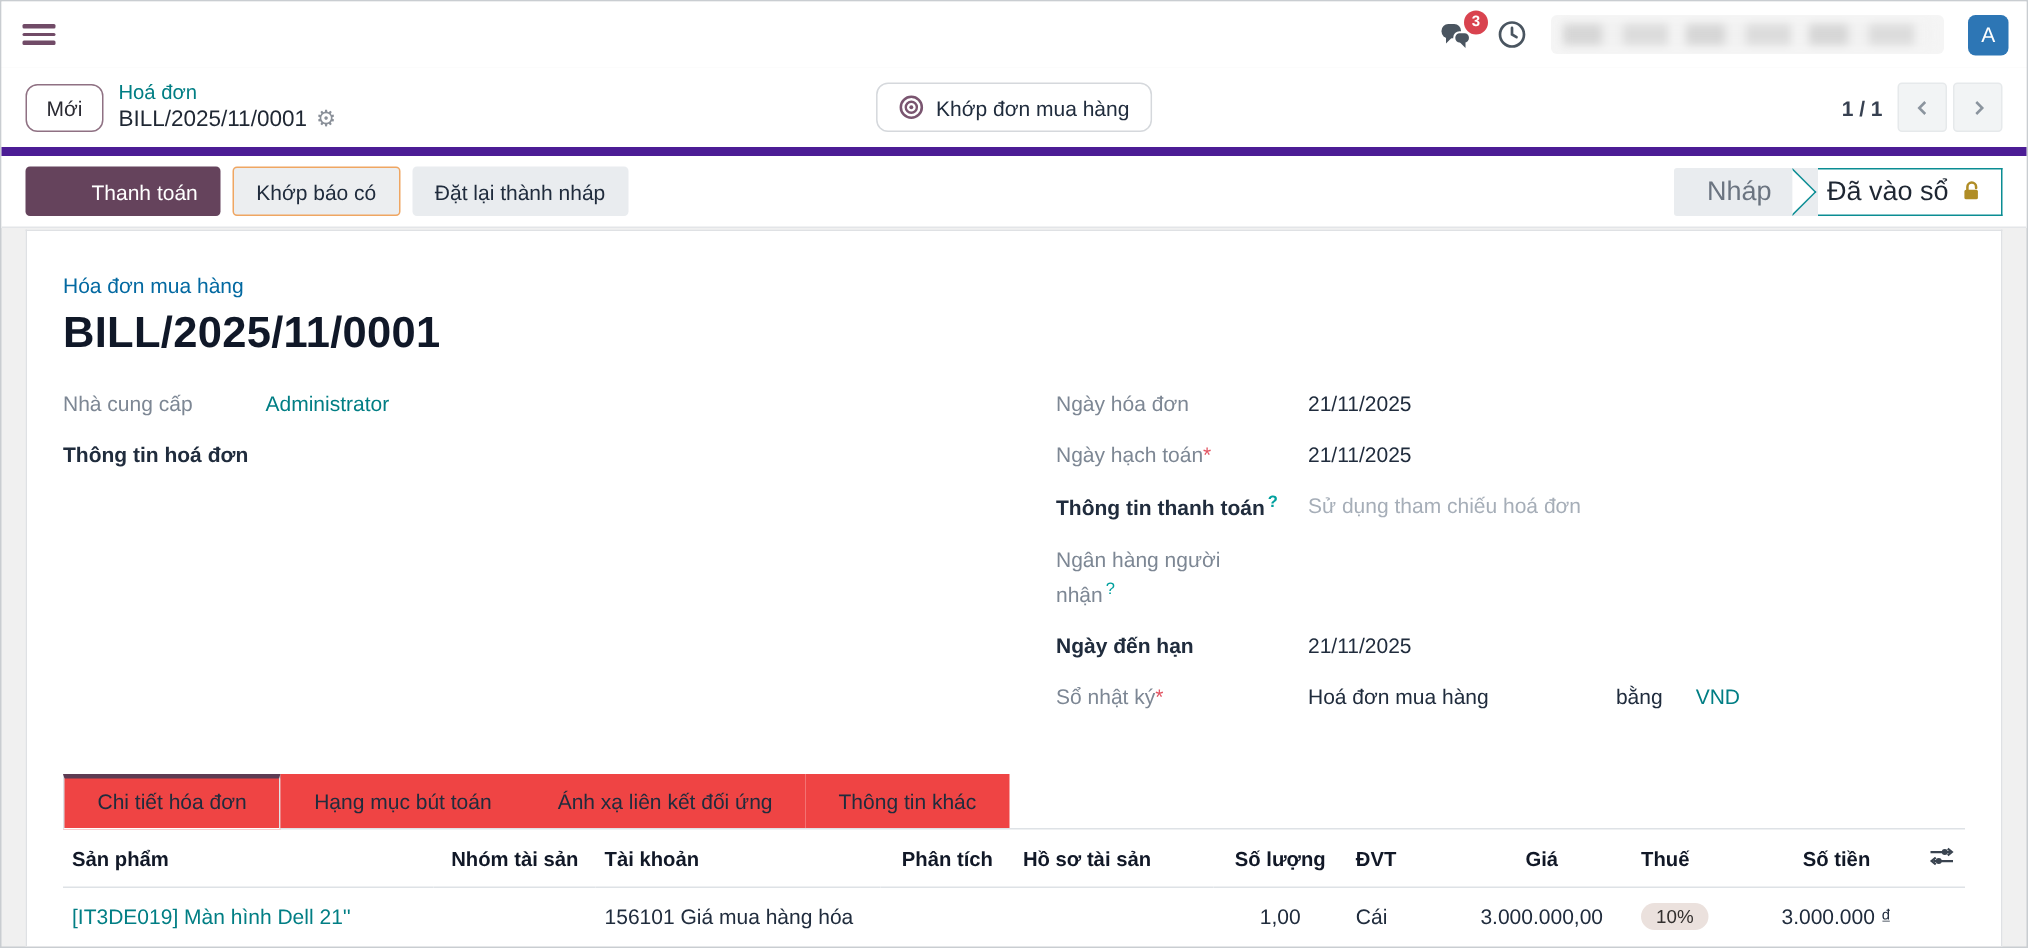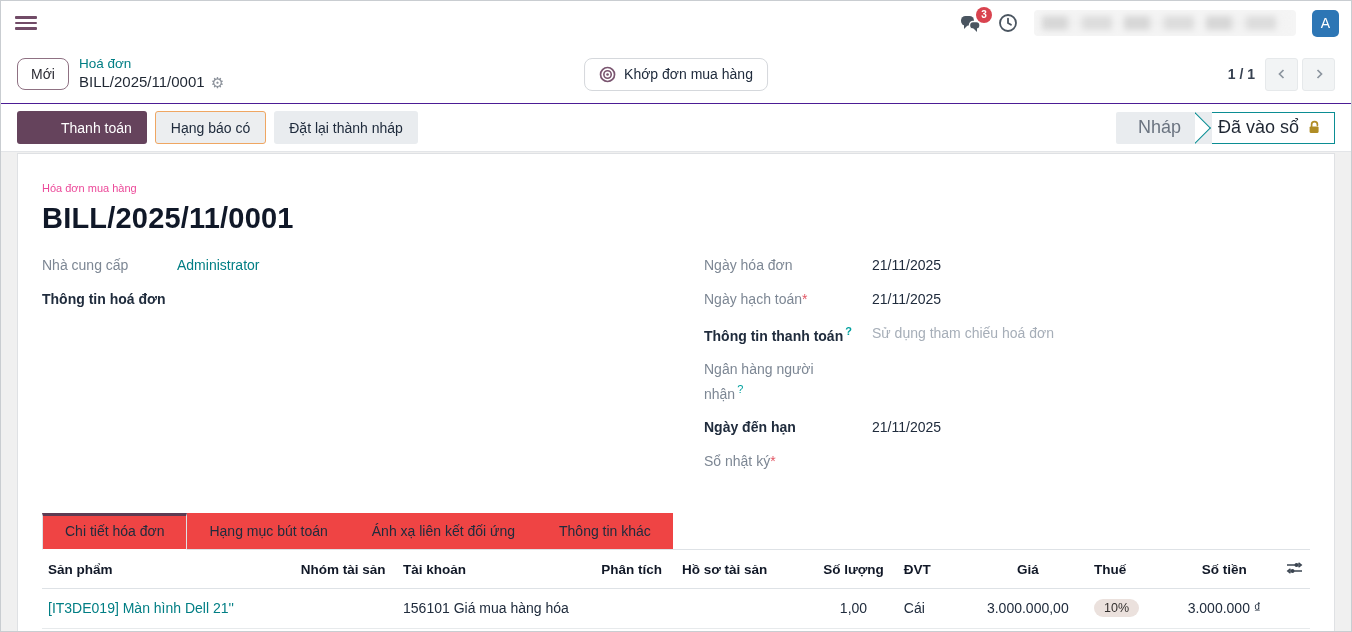--- a/index.html
+++ b/index.html
@@ -25,21 +25,21 @@
   }
   .blurbox { width: 262px; height: 26px; border-radius: 4px; overflow: hidden; background: #f5f5f5; }
   .blurbox i {
     display: block; height: 14px; margin: 6px 8px;
     background: repeating-linear-gradient(90deg,#d6d6d6 0 26px,#f1f1f1 26px 40px,#dcdcdc 40px 70px,#f3f3f3 70px 82px);
     filter: blur(3px);
   }
   .avatar { width: 27px; height: 27px; background: #2d76b5; color: #fff; border-radius: 5px; display: flex; align-items: center; justify-content: center; font-size: 14px; font-weight: 500; cursor: pointer; }
 
   
-  .controlpanel { height: 59px; background: #fff; display: flex; align-items: center; padding: 0 16px; position: relative; flex: 0 0 auto; border-bottom: 1px solid #4c1d95; justify-content: flex-end;}
+  .controlpanel { height: 59px; background: #fff; display: flex; align-items: center; padding: 0 16px; position: relative; flex: 0 0 auto; border-bottom: 6px solid #4c1d95; justify-content: flex-end;}
   .btn-new { height: 32px; padding: 0 13px; background: #fff; border: 1px solid #8f7183; border-radius: 8px; font-size: 14px; color: #2b2b33; cursor: pointer; font-family: inherit; }
   .crumbs { margin-left: 10px; line-height: 1.25; }
   .crumb-parent { color: #017e84; font-size: 13.5px; font-weight: 500; text-decoration: none; cursor: pointer; display:block; }
   .crumb-current { font-size: 15px; color: #1f2733; display: flex; align-items: center; gap: 6px; }
   .gear { color: #8a9099; font-size: 15px; cursor: pointer; line-height: 1; }
   .btn-match {
     position: absolute; left: 50%; transform: translateX(-50%);
     height: 33px; padding: 0 14px; background: #fff; border: 1px solid #d5d8dc; border-radius: 8px;
     display: flex; align-items: center; gap: 8px; font-size: 14px; color: #202c3d; cursor: pointer; font-family: inherit;
   }
@@ -57,21 +57,21 @@
   .btn-plain { background: #e9ecef; color: #202c3d; border: none; }
   .status { margin-left: auto; display: flex; height: 32px; font-size: 18px; }
   .st-draft { background: #e9ecef; color: #6b7480; display: flex; align-items: center; padding: 0 14px 0 22px; border-radius: 2px 0 0 2px; cursor: pointer; }
   .st-arrow { width: 17px; background: #e9ecef; position: relative; overflow: hidden; }
   .st-arrow i { position: absolute; left: -13px; top: 4px; width: 24px; height: 24px; background: #fff; transform: rotate(45deg); border-top: 1.5px solid #0b8d93; border-right: 1.5px solid #0b8d93; }
   .st-active { background: #fff; border: 1.5px solid #0b8d93; border-left: none; display: flex; align-items: center; gap: 8px; padding: 0 12px 0 6px; color: #1f2733; font-weight: 500; cursor: pointer; }
 
   
   .content { flex: 1 1 auto; padding: 1px 16px 0; overflow: hidden; }
   .sheet { background: #fff; border: 1px solid #dfe1e4; border-bottom: none; height: 100%; padding: 28px 24px 0; }
-  .doc-label { font-size: 11px; font-weight: 500; color: #ec4899; margin-bottom: 8px; }
+  .doc-label { font-size: 14px; font-weight: 500; color: #0369a1; margin-bottom: 8px; }
   .doc-title { font-size: 29px; font-weight: 600; color: #101828; letter-spacing: .2px; margin-bottom: 22px; }
 
   .fieldgrid { display: flex; }
   .fg-left { width: 50%; padding-right: 30px; }
   .fg-right { width: 50%; padding-left: 28px; }
   .frow { display: flex; margin-bottom: 14px; min-height: 20px; }
   .flabel { width: 135px; flex: 0 0 auto; color: #7d8794; padding-top: 0; }
   .fg-right .flabel { width: 168px; }
   .flabel.bold { color: #202c3d; font-weight: bold; }
   .flabel .req { color: #e25563; }
@@ -165,21 +165,21 @@
             <polyline points="5.5,3 9.5,7 5.5,11" fill="none" stroke="#8b949e" stroke-width="1.7"></polyline>
           </svg>
         </div>
       </div>
     </div>
   </div>
 
   <div class="statusbar">
     <div class="sb-left">
       <button class="btn btn-primary">Thanh toán</button>
-      <button class="btn btn-warn">Hạng báo có</button>
+      <button class="btn btn-warn">Khớp báo có</button>
       <button class="btn btn-plain">Đặt lại thành nháp</button>
     </div>
     <div class="status">
       <div class="st-draft">Nháp</div>
       <div class="st-arrow">
           <i></i>
         </div>
       <div class="st-active">
         <span>Đã vào sổ</span>
         <svg width="15" height="15" viewBox="0 0 15 15">
@@ -224,20 +224,25 @@
           <div class="frow">
             <span class="flabel wrap-label"><span>Ngân hàng người nhận</span><span class="help">?</span></span>
             <span class="fvalue"></span>
           </div>
           <div class="frow">
             <span class="flabel bold">Ngày đến hạn</span>
             <span class="fvalue">21/11/2025</span>
           </div>
           <div class="frow">
             <span class="flabel"><span>Sổ nhật ký</span><span class="req">*</span></span>
+            <span class="frow-journal">
+              <span class="journal-name fvalue">Hoá đơn mua hàng</span>
+              <span class="journal-in">bằng</span>
+              <span class="journal-cur">VND</span>
+            </span>
           </div>
         </div>
       </div>
 
       <div class="tabs">
         <button class="tab active">Chi tiết hóa đơn</button>
         <button class="tab">Hạng mục bút toán</button>
         <button class="tab">Ánh xạ liên kết đối ứng</button>
         <button class="tab">Thông tin khác</button>
       </div>

